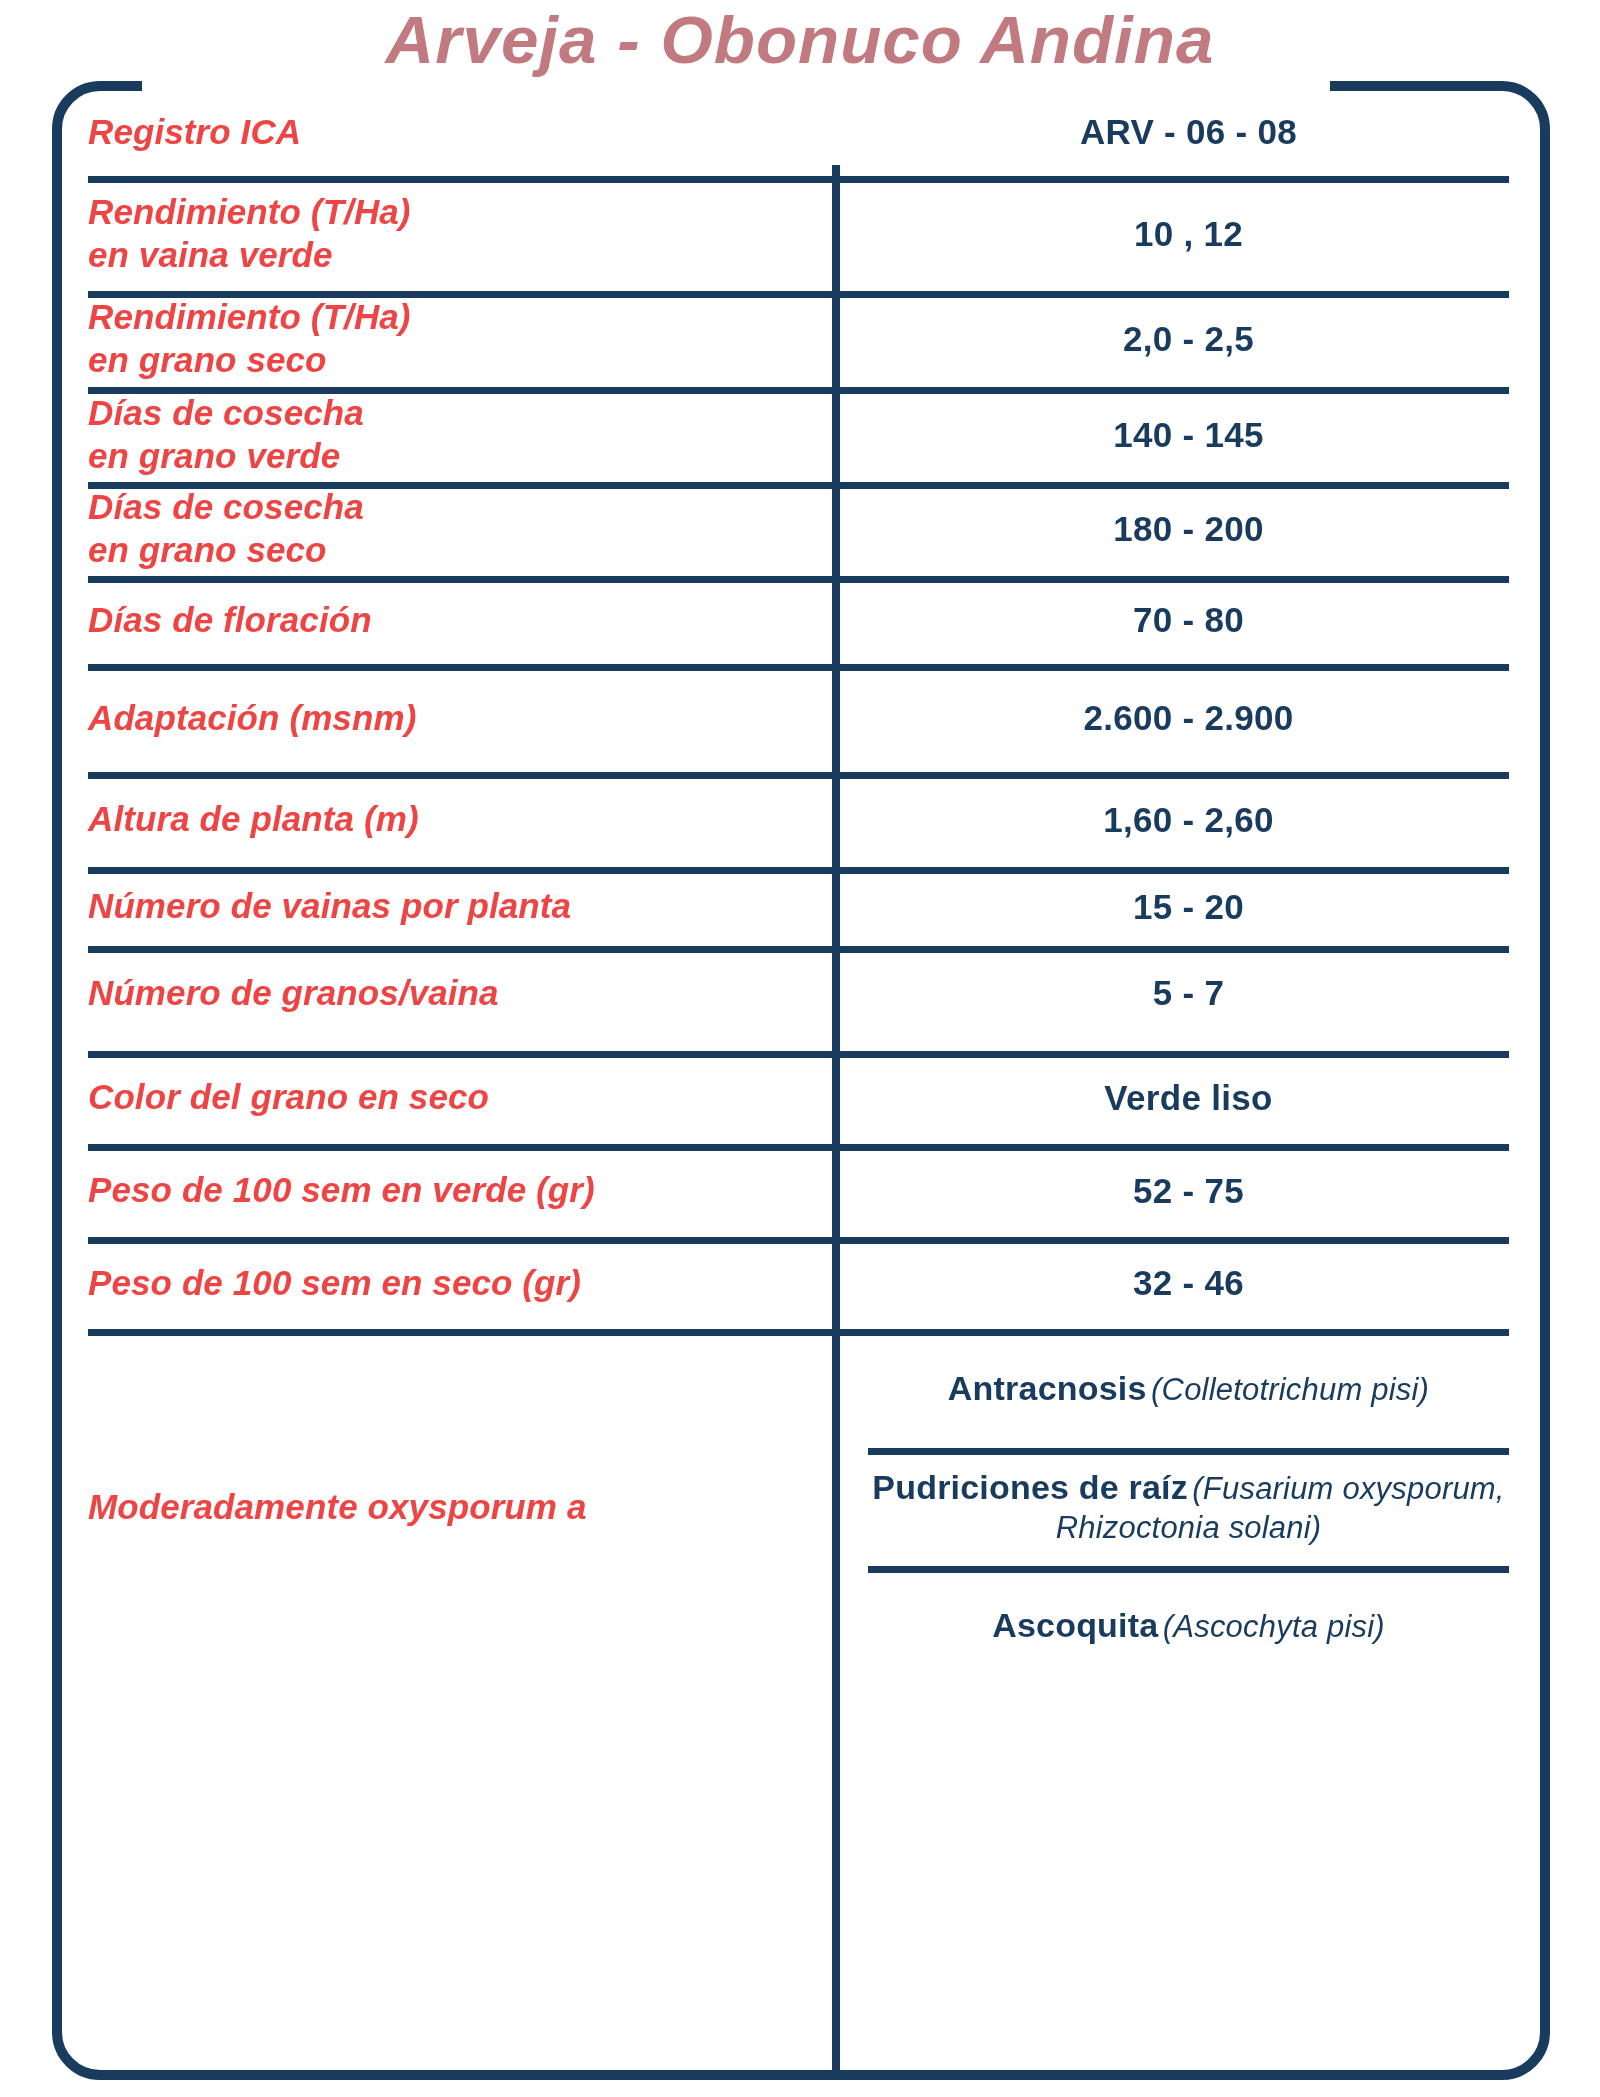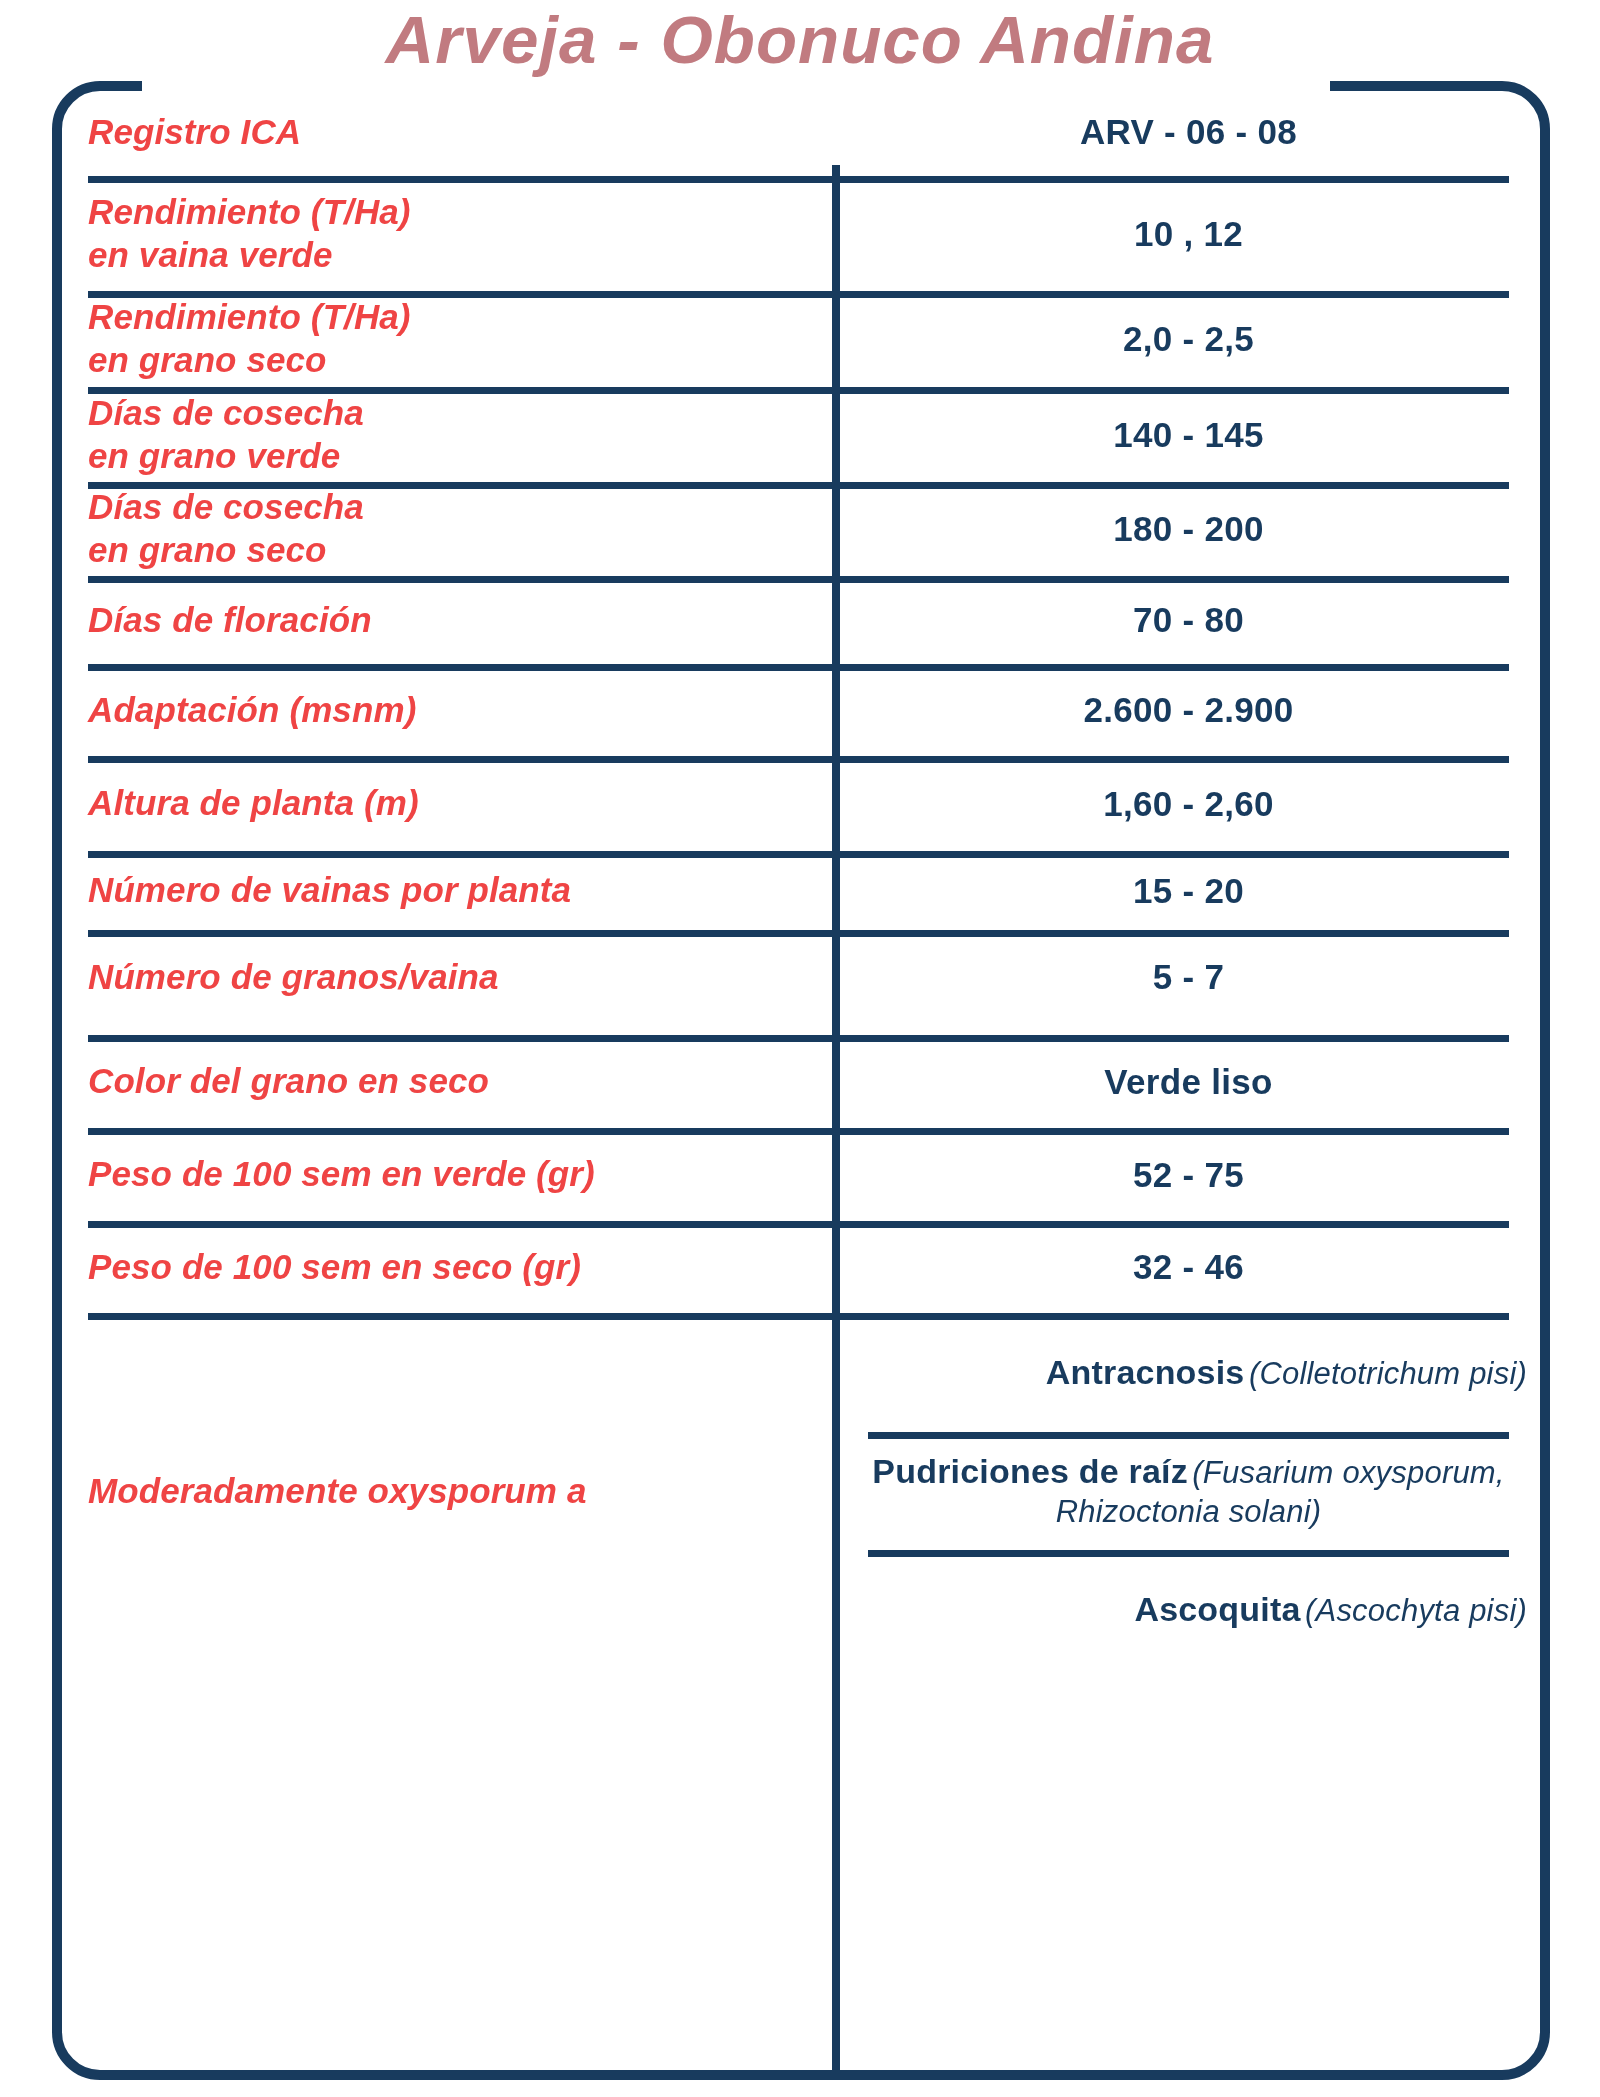--- a/index.html
+++ b/index.html
@@ -138,21 +138,21 @@
     display: flex;
     flex-direction: column;
     width: 100%;
     height: 100%;
   }
   .resist-item {
     position: relative;
     flex: 1 1 0;
     display: flex;
     align-items: center;
-    justify-content: flex-end;
+    justify-content: center;
     text-align: center;
     padding: 0 18px;
     box-sizing: border-box;
   }
   .resist-item + .resist-item::before {
     content: "";
     position: absolute;
     top: 0;
     left: 36px;
     right: 36px;
@@ -251,21 +251,21 @@
 
     <div class="row" style="height:88px;">
       <div class="label-cell">
         <span class="label-text">Días de floración</span>
       </div>
       <div class="value-cell">
         <span class="value-text">70 - 80</span>
       </div>
     </div>
 
-    <div class="row" style="height:92px;">
+    <div class="row" style="height:108px;">
       <div class="label-cell">
         <span class="label-text">Adaptación (msnm)</span>
       </div>
       <div class="value-cell">
         <span class="value-text">2.600 - 2.900</span>
       </div>
     </div>
 
     <div class="row" style="height:95px;">
       <div class="label-cell">

